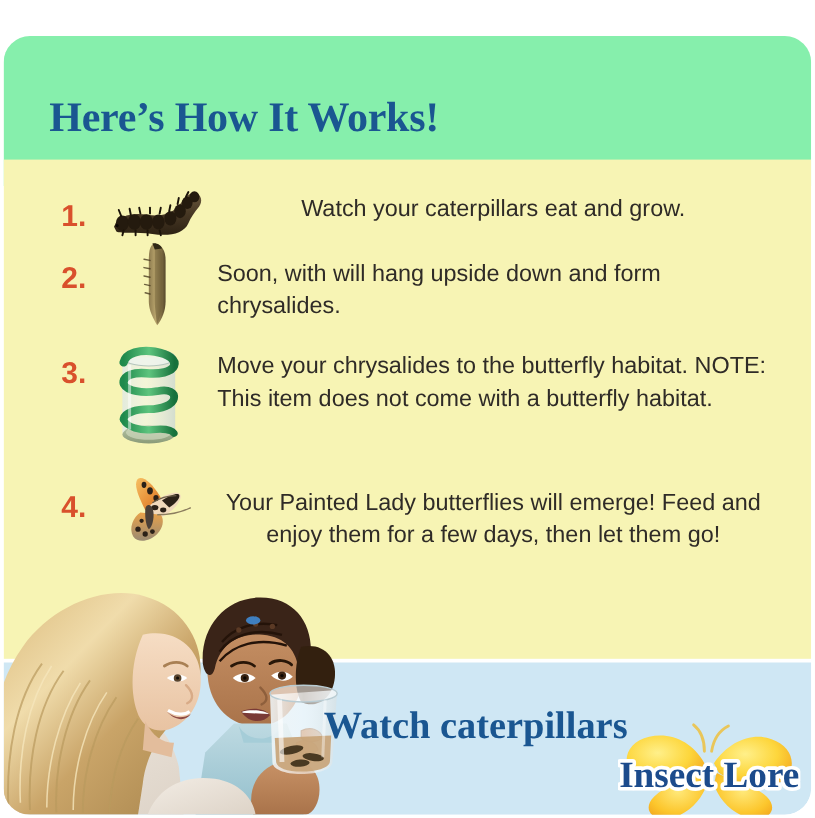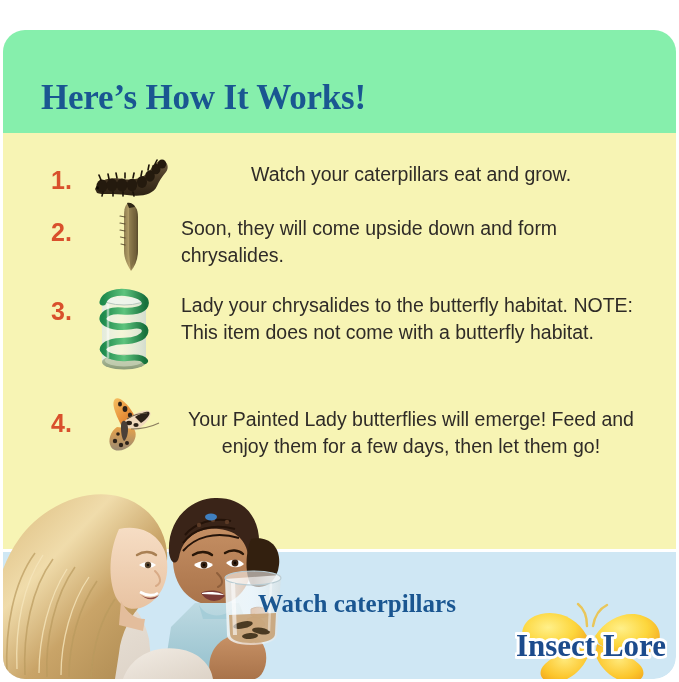--- a/index.html
+++ b/index.html
@@ -120,23 +120,24 @@
     background: #cfe7f4;
     border-radius: 0 0 22px 22px;
   }
   .tagline {
     position: absolute;
     left: 255px;
     top: 587px;
     width: 265px;
     font-family: "Liberation Serif", serif;
     font-weight: bold;
-    font-size: 25px;
+    font-size: 32px;
     line-height: 28px;
     color: #1a5691;
+    text-align: right;
   }
 
   
   .logo {
     position: absolute;
     left: 512px;
     top: 593px;
     width: 152px;
     height: 92px;
   }
@@ -214,21 +215,21 @@
         <g stroke="#4b3d22" stroke-width="1.2" stroke-linecap="round" opacity="0.8">
           <line x1="18" y1="16" x2="13" y2="15"></line>
           <line x1="18" y1="23" x2="13" y2="22"></line>
           <line x1="18" y1="30" x2="13" y2="29"></line>
           <line x1="18" y1="37" x2="13.5" y2="36"></line>
           <line x1="18" y1="44" x2="14" y2="43"></line>
         </g>
         <path d="M20 2 C23 1 27 3 28 6 L22 7 Z" fill="#2f2715"></path>
       </svg>
     </div>
-    <div class="step-text" style="top:14px;">Soon, they will come upside down and form chrysalides.</div>
+    <div class="step-text" style="top:14px;">Soon, with will hang upside down and form chrysalides.</div>
   </div>
 
   <div class="step" style="top:283px;">
     <div class="step-num" style="top:11px;">3.</div>
     <div class="step-icon hab-wrap" style="top:0px; left:88px;">
       <svg width="66" height="88" viewBox="0 0 66 88">
         <defs>
           <linearGradient id="mesh" x1="0" y1="0" x2="1" y2="0">
             <stop offset="0" stop-color="#dfe9e4" stop-opacity="0.85"></stop>
             <stop offset="0.45" stop-color="#f2f6f3" stop-opacity="0.55"></stop>
@@ -255,21 +256,21 @@
 
         <path d="M12 16 C14 8 26 5 38 7 C50 9 56 14 54 19 C52 24 42 26 31 25
                  C20 24 13 27 12 32" fill="none" stroke="url(#grn)" stroke-width="7" stroke-linecap="round"></path>
         <path d="M12 34 C15 40 28 42 40 40 C50 38 55 41 54 46 C53 51 44 55 33 55
                  C22 55 13 58 12 63" fill="none" stroke="url(#grn)" stroke-width="6.5" stroke-linecap="round"></path>
         <path d="M12 64 C15 70 26 73 36 72 C45 71 52 72 54 75" fill="none" stroke="url(#grn)" stroke-width="6" stroke-linecap="round"></path>
 
         <path d="M17 18 L17 72" stroke="#ffffff" stroke-width="2.5" opacity="0.5"></path>
       </svg>
     </div>
-    <div class="step-text" style="top:6px;">Lady your chrysalides to the butterfly habitat. NOTE: This item does not come with a butterfly habitat.</div>
+    <div class="step-text" style="top:6px;">Move your chrysalides to the butterfly habitat. NOTE: This item does not come with a butterfly habitat.</div>
   </div>
 
   <div class="step" style="top:392px;">
     <div class="step-num" style="top:14px;">4.</div>
     <div class="step-icon bfly-wrap" style="top:0px; left:88px;">
       <svg width="78" height="62" viewBox="0 0 78 62">
         <defs>
           <linearGradient id="wg" x1="0" y1="0" x2="1" y2="1">
             <stop offset="0" stop-color="#f6c063"></stop>
             <stop offset="0.5" stop-color="#e8923a"></stop>

